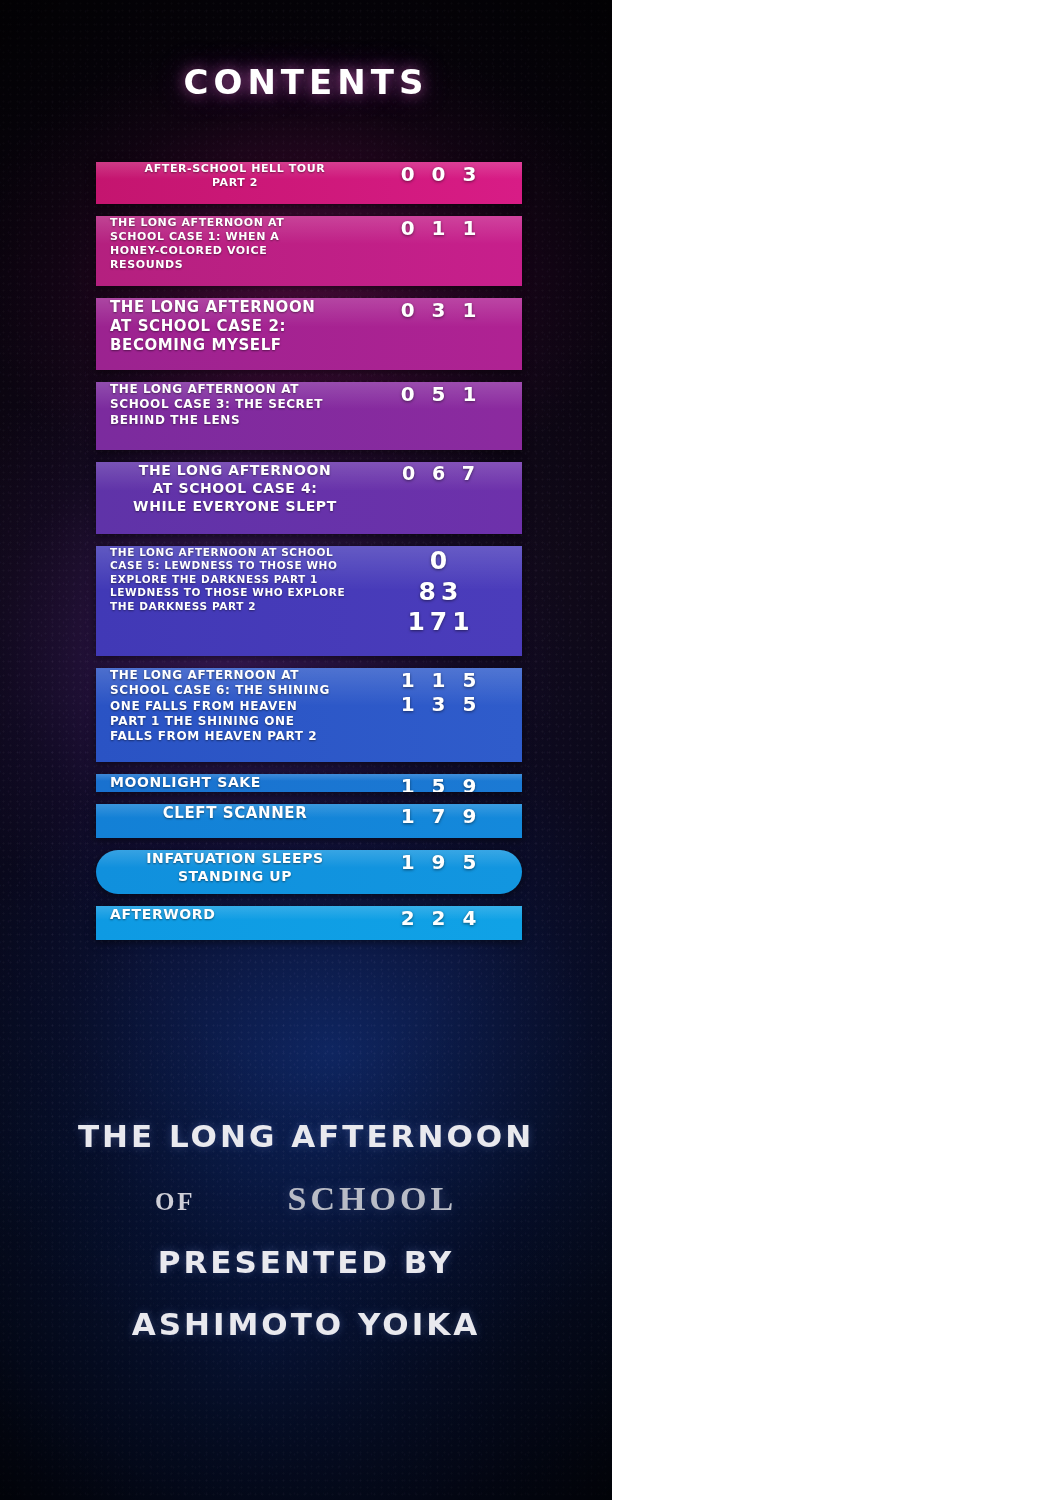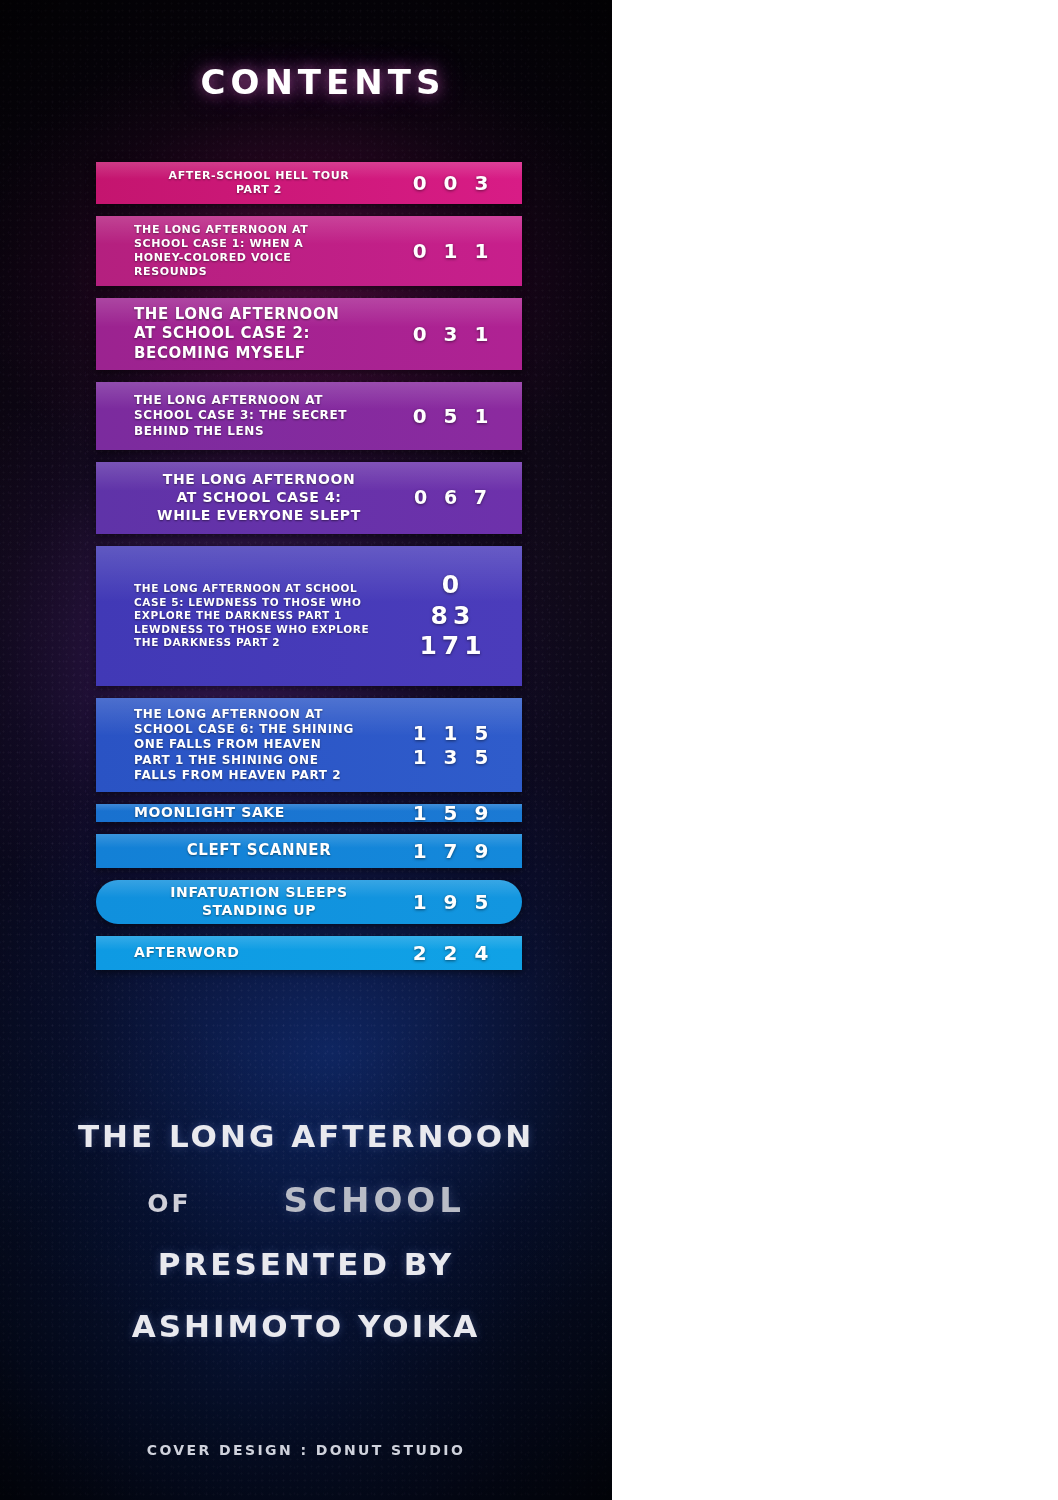--- a/index.html
+++ b/index.html
@@ -61,38 +61,35 @@
     left: 0;
     top: 62px;
     width: 612px;
     text-align: center;
     color: #ffffff;
     font-family: "DejaVu Sans", sans-serif;
     font-size: 34px;
     font-weight: bold;
     letter-spacing: 5px;
     text-shadow: 0 0 14px rgba(255,120,220,0.55), 0 0 30px rgba(160,60,220,0.35);
-    padding-left: 17px;
   }
 
   
   .toc {
     position: absolute;
     left: 96px;
     top: 162px;
     width: 426px;
   }
   .toc-row {
     position: relative;
     margin-bottom: 12px;
     box-shadow: 0 2px 8px rgba(0,0,0,0.55);
     display: flex;
-    align-items: center;
     overflow: hidden;
-    padding-left: 24px;
   }
   .toc-row::after {
     content: "";
     position: absolute;
     left: 0; right: 0; top: 0;
     height: 40%;
     background: linear-gradient(180deg, rgba(255,255,255,0.16), rgba(255,255,255,0));
     pointer-events: none;
   }
   .toc-title {
@@ -134,20 +131,21 @@
     margin-bottom: 26px;
     text-shadow: 0 0 10px rgba(140,170,255,0.28);
   }
   .credit-big { font-size: 31px; }
   .credit-row {
     display: flex;
     justify-content: center;
     align-items: baseline;
     gap: 92px;
     margin-bottom: 26px;
+    font-family: Liberation Serif, serif;
   }
   .credit-of {
     font-size: 25px;
     font-weight: bold;
     letter-spacing: 3px;
     color: #cfcfd8;
   }
   .credit-school {
     font-size: 34px;
     font-weight: bold;
@@ -211,21 +209,21 @@
           </div>
         </div>
         <div class="toc-row" style="height: 72px; background: linear-gradient(90deg, rgb(95, 51, 168) 0%, rgb(110, 49, 171) 100%);">
           <div class="toc-title" style="font-size: 14px; text-align: center; white-space: pre-line;">THE LONG AFTERNOON
 AT SCHOOL CASE 4:
 WHILE EVERYONE SLEPT</div>
           <div class="toc-page" style="font-size: 19px;">
             <span class="pg">0 6 7</span>
           </div>
         </div>
-        <div class="toc-row" style="height: 140px; background: linear-gradient(90deg, rgb(65, 57, 182) 0%, rgb(75, 60, 187) 100%);">
+        <div class="toc-row" style="height: 110px; background: linear-gradient(90deg, rgb(65, 57, 182) 0%, rgb(75, 60, 187) 100%);">
           <div class="toc-title" style="font-size: 10.5px; text-align: left; white-space: pre-line;">THE LONG AFTERNOON AT SCHOOL
 CASE 5: LEWDNESS TO THOSE WHO
 EXPLORE THE DARKNESS PART 1
 LEWDNESS TO THOSE WHO EXPLORE
 THE DARKNESS PART 2</div>
           <div class="toc-page" style="font-size: 25px;">
             <span class="pg">0</span>
             <span class="pg">83</span>
             <span class="pg">171</span>
           </div>
@@ -271,15 +269,14 @@
     <div class="credits">
       <div class="credit-line credit-big">THE LONG AFTERNOON</div>
       <div class="credit-row">
         <span class="credit-of">OF</span>
         <span class="credit-school">SCHOOL</span>
       </div>
       <div class="credit-line credit-big">PRESENTED BY</div>
       <div class="credit-line credit-big">ASHIMOTO YOIKA</div>
     </div>
 
-    <div class="cover-design">COVER DESIGN : DONUT STUDIO</div>
   </div>
 </div>
 
 </body></html>

